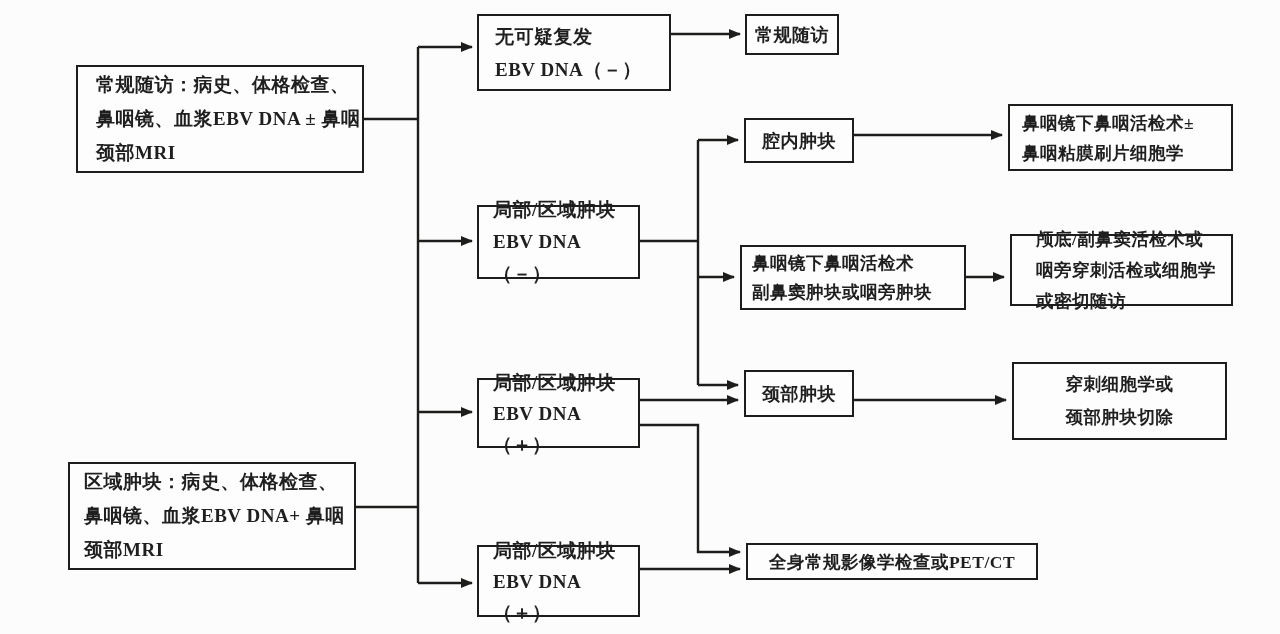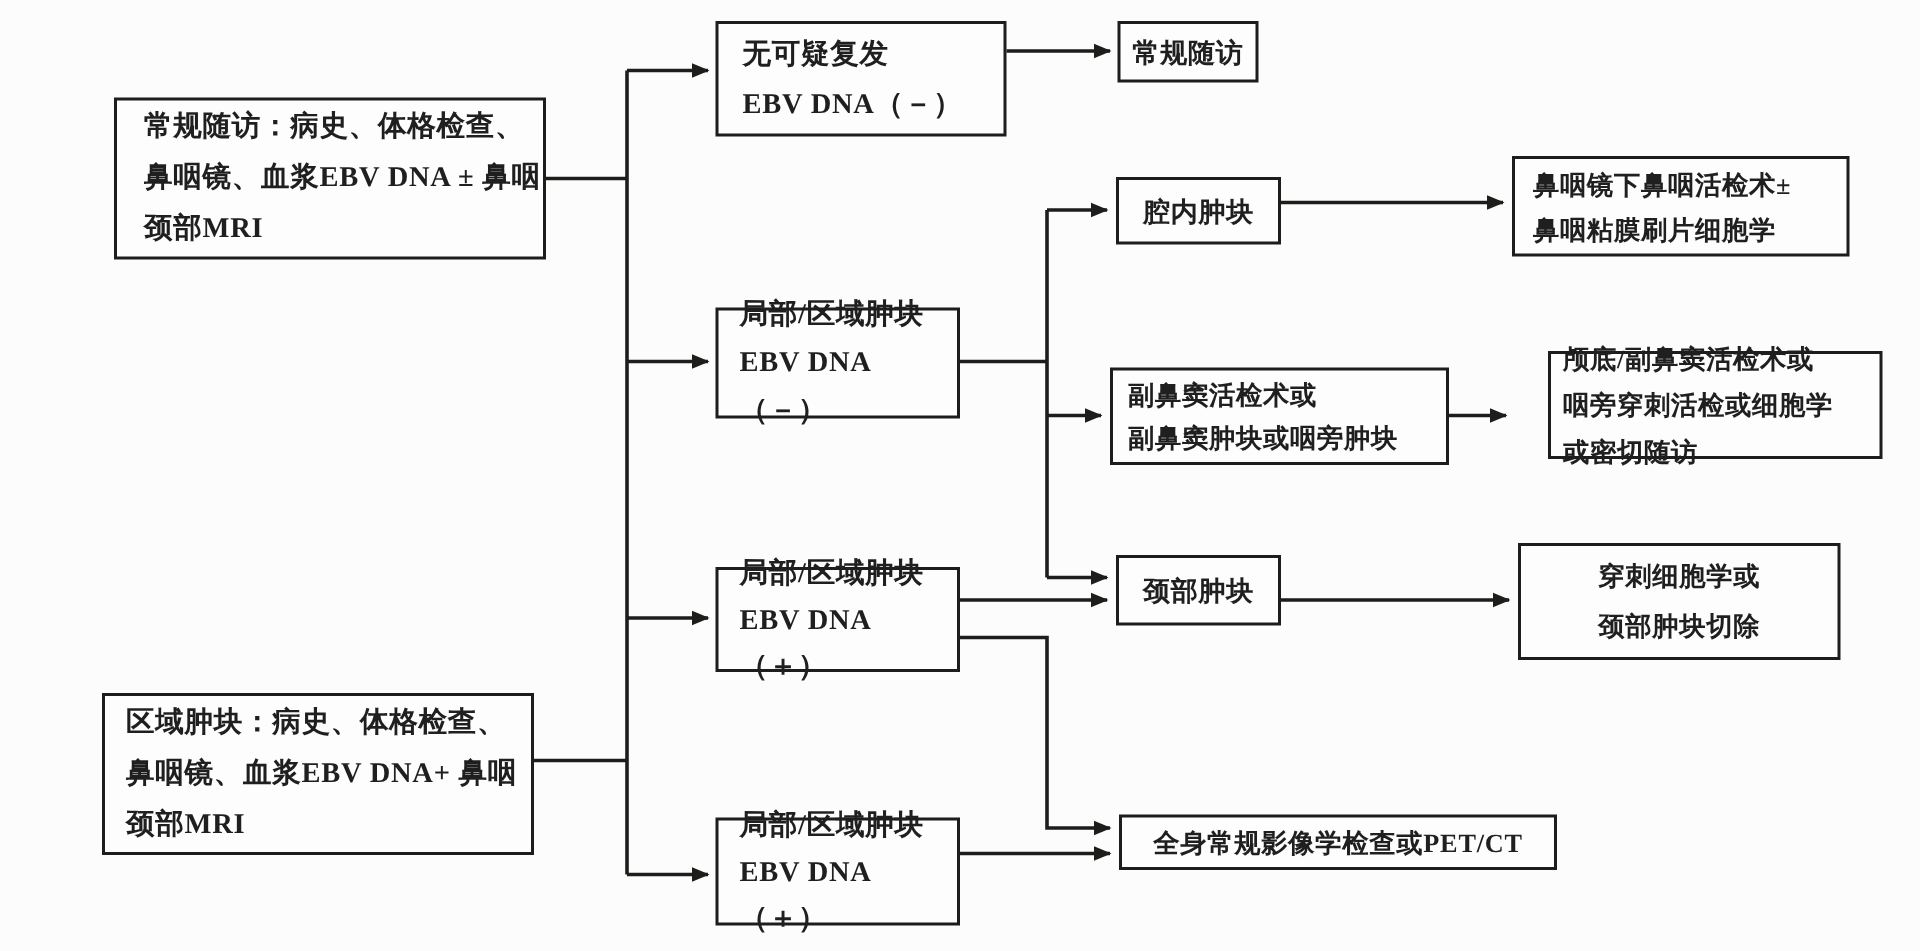--- a/index.html
+++ b/index.html
@@ -28,21 +28,21 @@
   .box-c3{left:477px;top:378px;width:163px;height:70px;font-size:19px;line-height:31px;padding-left:14px;}
   .box-c4{left:477px;top:545px;width:163px;height:72px;font-size:19px;line-height:31px;padding-left:14px;}
   
   .box-d1{left:745px;top:14px;width:94px;height:41px;font-size:18px;}
   .box-d2{left:744px;top:118px;width:110px;height:45px;font-size:18px;}
   .box-d3{left:740px;top:245px;width:226px;height:65px;font-size:17.5px;line-height:29px;padding-left:10px;}
   .box-d4{left:744px;top:370px;width:110px;height:47px;font-size:18px;}
   .box-d5{left:746px;top:543px;width:292px;height:37px;font-size:17.5px;}
   
   .box-e1{left:1008px;top:104px;width:225px;height:67px;font-size:17.5px;line-height:30px;padding-left:12px;}
-  .box-e2{left:1010px;top:234px;width:223px;height:72px;font-size:17.5px;line-height:31px;padding-left:8px;margin-left:22px;}
+  .box-e2{left:1010px;top:234px;width:223px;height:72px;font-size:17.5px;line-height:31px;padding-left:24px;}
   .box-e3{left:1012px;top:362px;width:215px;height:78px;font-size:17.5px;line-height:33px;}
 </style>
 </head>
 <body>
 
 <div id="stage">
 
   <svg id="wires" viewBox="0 0 1280 634" xmlns="http://www.w3.org/2000/svg">
     <defs>
       <marker id="arw" markerUnits="userSpaceOnUse" markerWidth="14" markerHeight="12" refX="11" refY="6" orient="auto">
@@ -90,21 +90,21 @@
 EBV DNA（－）</div>
   <div class="box box-c2 al">局部/区域肿块
 EBV DNA（－）</div>
   <div class="box box-c3 al">局部/区域肿块
 EBV DNA（＋）</div>
   <div class="box box-c4 al">局部/区域肿块
 EBV DNA（＋）</div>
 
   <div class="box box-d1 ac">常规随访</div>
   <div class="box box-d2 ac">腔内肿块</div>
-  <div class="box box-d3 al">副鼻窦活检术或
+  <div class="box box-d3 al">鼻咽镜下鼻咽活检术
 副鼻窦肿块或咽旁肿块</div>
   <div class="box box-d4 ac">颈部肿块</div>
   <div class="box box-d5 ac">全身常规影像学检查或PET/CT</div>
 
   <div class="box box-e1 al">鼻咽镜下鼻咽活检术±
 鼻咽粘膜刷片细胞学</div>
   <div class="box box-e2 al">颅底/副鼻窦活检术或
 咽旁穿刺活检或细胞学
 或密切随访</div>
   <div class="box box-e3 ac">穿刺细胞学或

